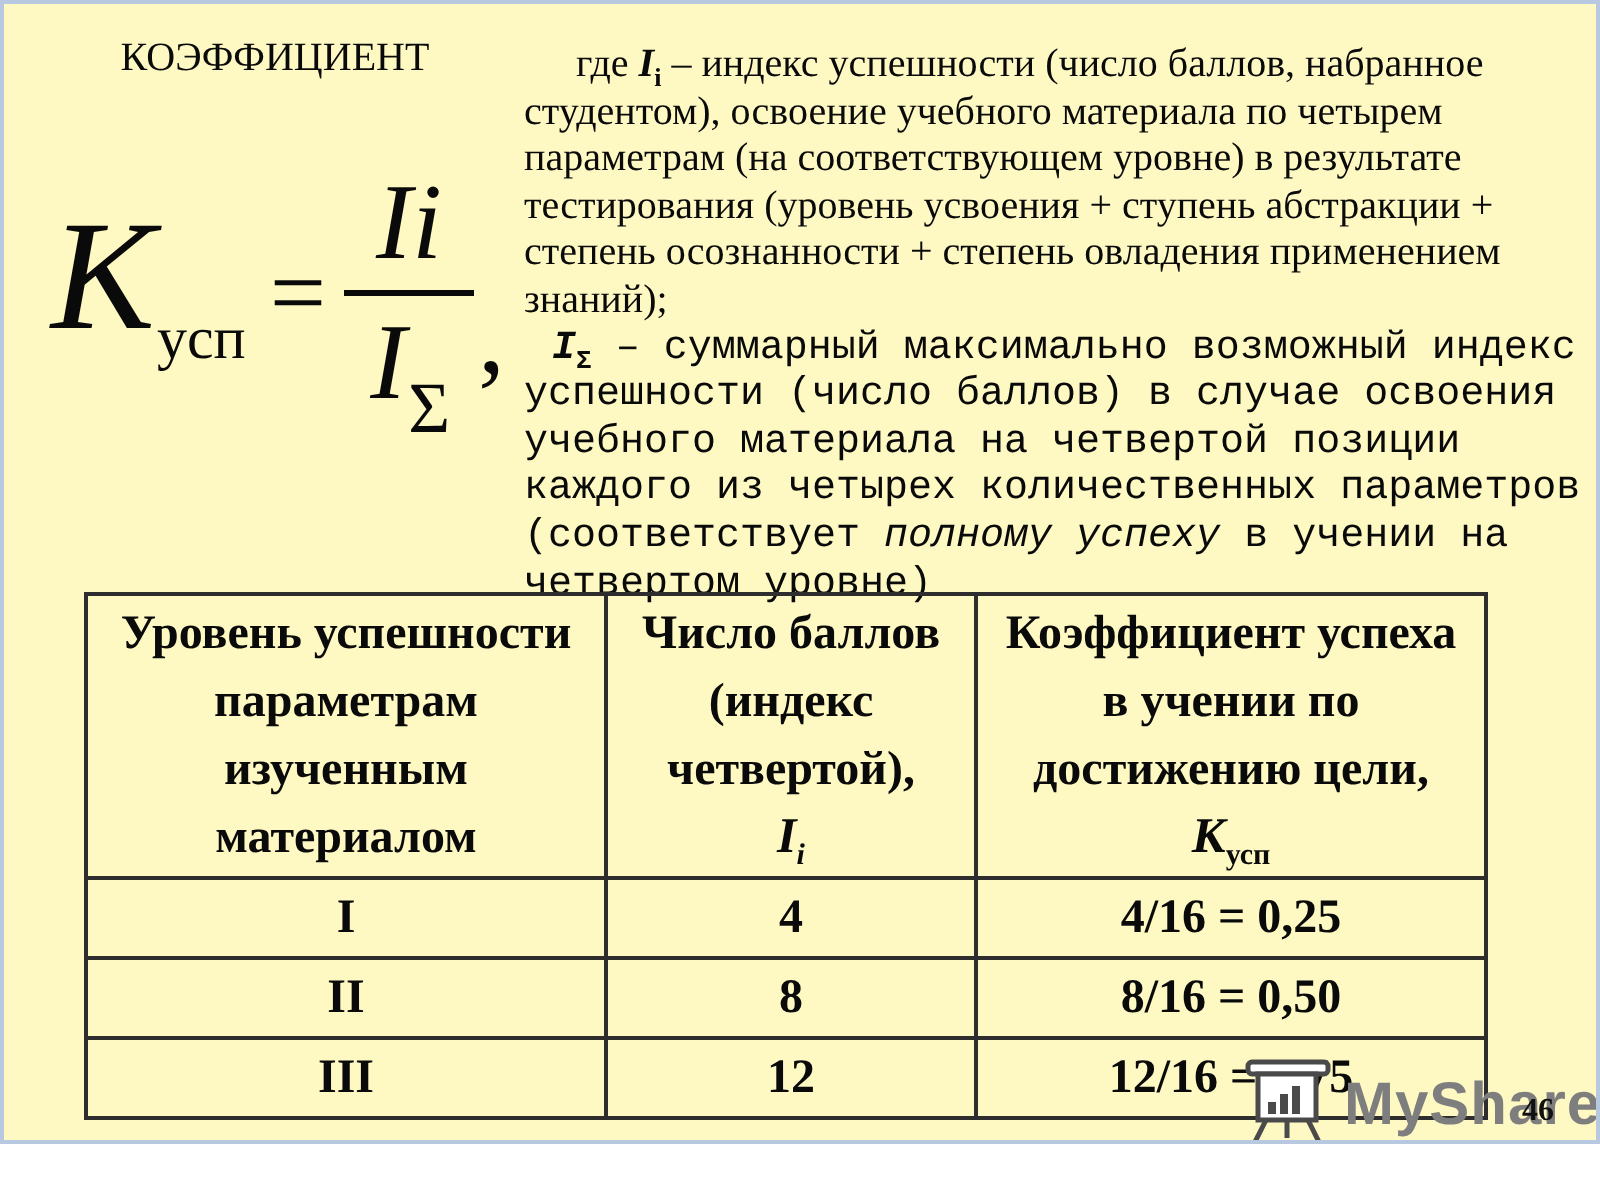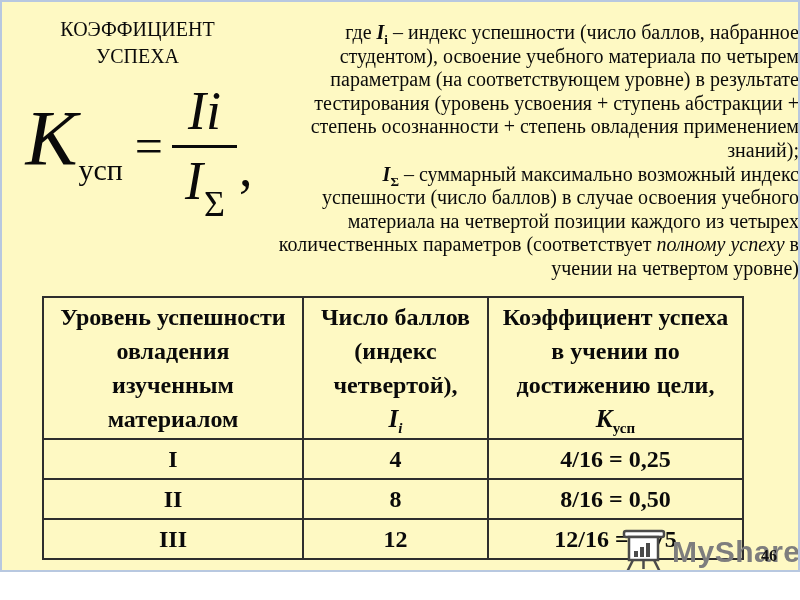--- a/index.html
+++ b/index.html
@@ -27,25 +27,25 @@
   .frac-num { font-style:italic; font-size:54px; line-height:1; padding:0 16px 7px 16px; }
   .frac-bar { height:3px; background:#0a0a0a; align-self:stretch; }
   .frac-den { font-size:54px; line-height:1; padding-top:6px; }
   .frac-den .base { font-style:italic; }
   .frac-den sub { font-size:36px; line-height:1; position:relative; top:6px; left:1px; }
   .f-comma { font-size:54px; line-height:1; position:relative; top:16px; margin-left:2px; }
 
   
   .desc {
     position:absolute; left:260px; top:19px; width:537px;
-    font-size:20px; line-height:23.6px; text-align:right;
+    font-size:20px; line-height:23.6px; text-align:left;
   }
   .desc p { margin:0; }
   .desc .p1 { text-indent:26px; }
-  .desc .p2 { text-indent:14px; }
+  .desc .p2 { text-indent:14px;font-family:Liberation Mono, monospace; }
   .varname { font-weight:bold; font-style:italic; }
   .desc sub { font-size:13px; font-weight:bold; line-height:0; }
   .it { font-style:italic; }
 
   
   table.success {
     position:absolute; left:40px; top:294px; width:700px;
     border-collapse:collapse; table-layout:fixed; z-index:1;font-weight:bold;
   }
   table.success td {
@@ -72,21 +72,20 @@
     font-size:16px; font-weight:bold; color:#111;
   }
 </style>
 </head>
 <body>
 
 <div class="slide">
 
   <div class="title">
     <div>КОЭФФИЦИЕНТ</div>
-    <div>УСПЕХА</div>
   </div>
 
   <div class="formula">
     <span class="f-k">K</span>
     <span class="f-ksub">усп</span>
     <span class="f-eq">=</span>
     <span class="frac">
       <span class="frac-num">Ii</span>
       <span class="frac-bar"></span>
       <span class="frac-den"><span class="base">I</span><sub>Σ</sub></span>
@@ -102,21 +101,21 @@
   <table class="success">
     <colgroup>
         <col style="width:260px">
         <col style="width:185px">
         <col style="width:255px">
       </colgroup>
     <tbody>
       <tr>
         <td class="hdr">
           <div>Уровень успешности</div>
-          <div>овладения</div>
+          <div>параметрам</div>
           <div>изученным</div>
           <div>материалом</div>
         </td>
         <td class="hdr">
           <div>Число баллов</div>
           <div>(индекс</div>
           <div>четвертой),</div>
           <div><span class="hvar">I</span><sub class="ital">i</sub></div>
         </td>
         <td class="hdr">

